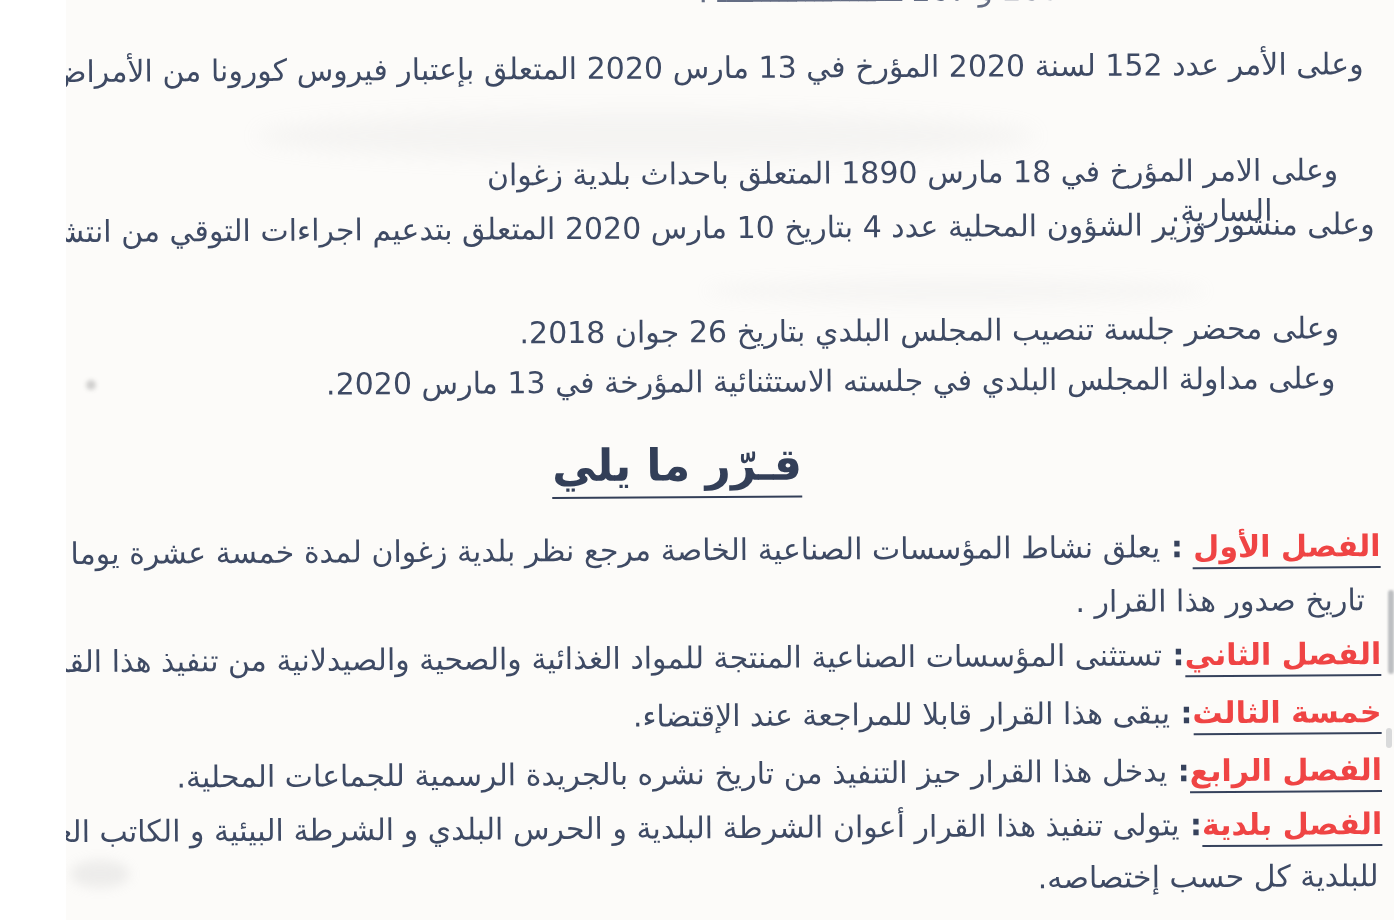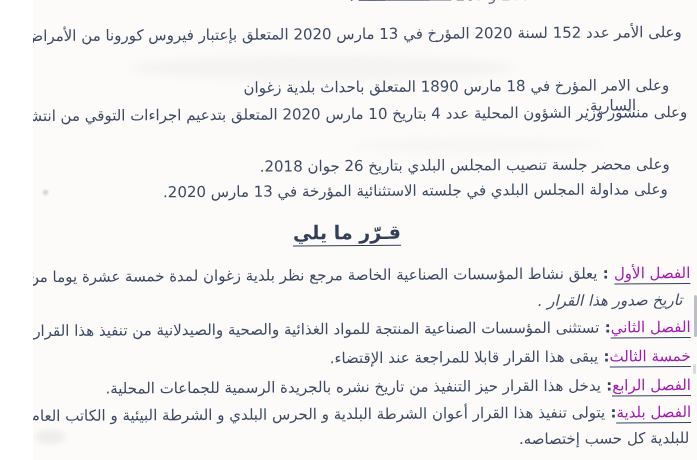--- a/index.html
+++ b/index.html
@@ -27,34 +27,34 @@
     white-space: nowrap;
     direction: rtl;
     unicode-bidi: embed;
     font-size: 15px;
     line-height: 21px;
     color: #3e4a64;
     letter-spacing: 0px;
     text-align: right;
   }
   .article-label {
-    font-weight: normal;
-    color: #a21caf;
+    font-weight: bold;
+    color: #ef4444;
     border-bottom: 1.6px solid #36425c;
     padding-bottom: 1px;
   }
   .article-sep {
     font-weight: bold;
     color: #36425c;
   }
   .decision-title {
     position: absolute;
     top: 221px;
     right: 296px;
-    font-size: 19px;
+    font-size: 22px;
     font-weight: bold;
     color: #333f58;
     border-bottom: 1.8px solid #333f58;
     padding-bottom: 2px;
     white-space: nowrap;
     direction: rtl;
   }
   
   .clipped-top {
     top: -14px;
@@ -118,21 +118,21 @@
     <div class="line" style="top:77px; right:27px;">وعلى الامر المؤرخ في 18 مارس 1890 المتعلق باحداث بلدية زغوان</div>
     <div class="line" style="top:104px; right:9px;">وعلى منشور وزير الشؤون المحلية عدد 4 بتاريخ 10 مارس 2020 المتعلق بتدعيم اجراءات التوقي من انتشار</div>
     <div class="line" style="top:156px; right:27px;">وعلى محضر جلسة تنصيب المجلس البلدي بتاريخ  26 جوان 2018.</div>
     <div class="line" style="top:181px; right:29px;">وعلى مداولة المجلس البلدي في جلسته الاستثنائية المؤرخة في 13 مارس 2020.</div>
 
     <div class="decision-title">قـرّر ما يلي</div>
 
     <div class="line" style="top:265px; right:7px;">
       <span class="article-label">الفصل الأول</span><span class="article-sep"> : </span><span>يعلق نشاط المؤسسات الصناعية الخاصة مرجع نظر بلدية زغوان لمدة خمسة عشرة يوما من</span>
     </div>
-    <div class="line" style="top:292px; right:15px;font-style:italic;">تاريخ صدور هذا القرار .</div>
+    <div class="line" style="top:292px; right:15px;">تاريخ صدور هذا القرار .</div>
 
     <div class="line" style="top:319px; right:7px;">
       <span class="article-label">الفصل الثاني</span><span class="article-sep">: </span><span>تستثنى المؤسسات الصناعية المنتجة للمواد الغذائية والصحية والصيدلانية  من تنفيذ هذا القرار.</span>
     </div>
 
     <div class="line" style="top:348px; right:7px;">
       <span class="article-label">خمسة الثالث</span><span class="article-sep">: </span><span>يبقى هذا القرار قابلا للمراجعة عند الإقتضاء.</span>
     </div>
 
     <div class="line" style="top:377px; right:7px;">

